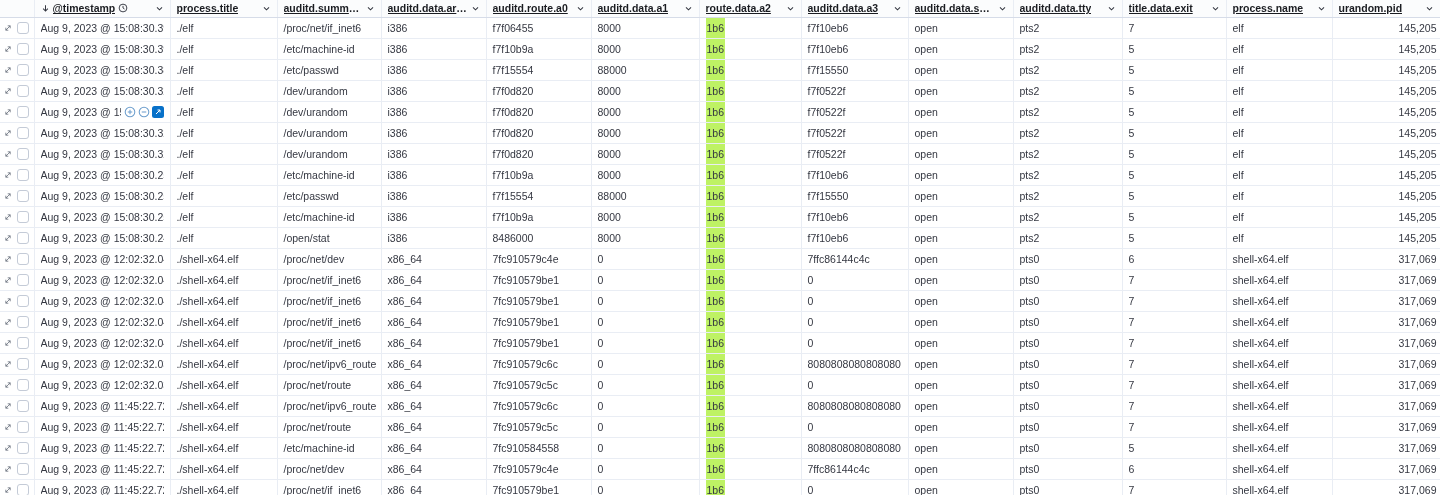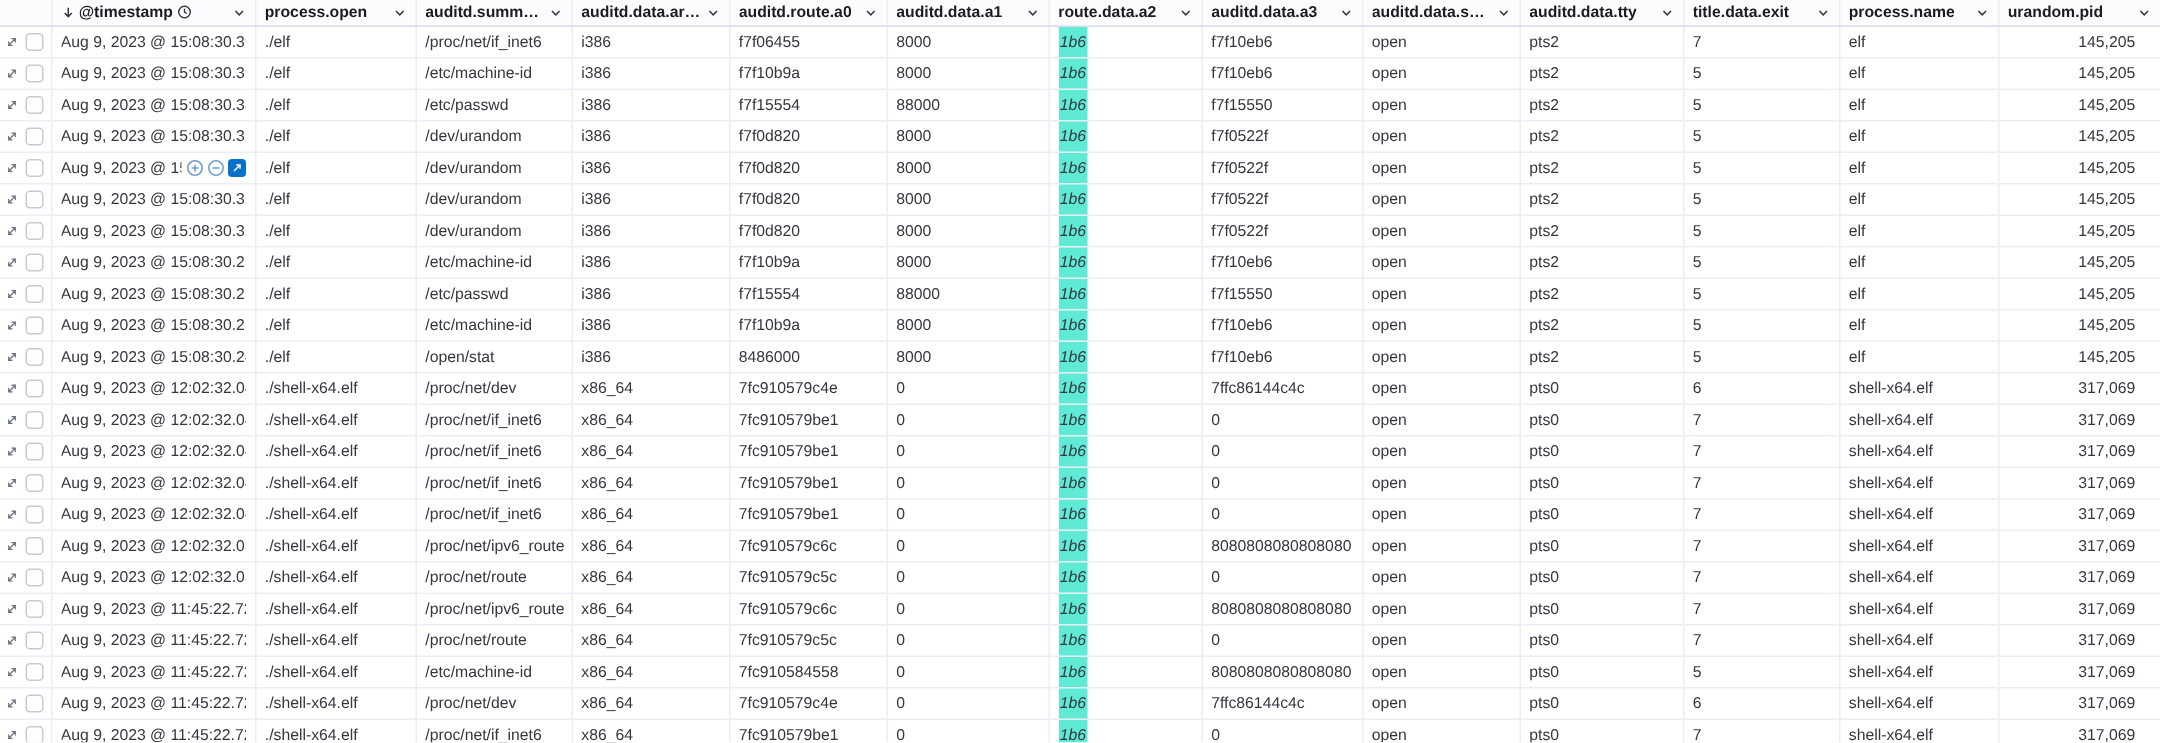--- a/index.html
+++ b/index.html
@@ -23,21 +23,21 @@
   td:first-child, th:first-child { border-left:none; }
   thead th {
     height:17px;
     line-height:16px;
     background:#fbfcfd;
     border-bottom:1px solid #d6dce8;
     font-weight:700;
     font-size:10.5px;
     color:#1a1c21;
   }
-  .th-inner { display:flex; align-items:center; gap:3px; min-width:0; }
+  .th-inner { display:flex; align-items:center; gap:3px; min-width:0;text-decoration:underline; }
   .th-label { overflow:hidden; text-overflow:ellipsis; white-space:nowrap; }
   .chevron { margin-left:auto; flex:none; color:#343741; display:inline-flex; }
   .hicon { flex:none; display:inline-flex; color:#343741; }
   td.controls, th.controls { padding:0 3px; }
   .controls-inner { display:flex; align-items:center; gap:4px; }
   .expand-btn, .action-btn {
     background:none; border:0; padding:0; margin:0;
     display:inline-flex; align-items:center; justify-content:center;
     cursor:pointer; color:#69707d;
   }
@@ -47,22 +47,22 @@
   }
   .ts-wrap { display:flex; align-items:center; min-width:0; }
   .ts-text { overflow:hidden; white-space:nowrap; flex:0 1 auto; }
   .cell-actions { display:none; align-items:center; gap:2px; margin-left:3px; flex:none; }
   .row-hovered .cell-actions { display:inline-flex; }
   .filter-icon { color:#6d9ecd; display:inline-flex; }
   .expand-cell {
     width:12px; height:12px; border-radius:2.5px; background:#0871c9;
     display:inline-flex; align-items:center; justify-content:center; color:#fff;
   }
-  td.num { text-align:right; padding-right:16px; }
-  mark { background:#5eead4; color:#343741; padding:14px 1px; border-radius:1px;font-style:italic; }
+  td.num { text-align:right; padding-right:3px; }
+  mark { background:#bef264; color:#343741; padding:14px 1px; border-radius:1px; }
 </style>
 </head>
 <body>
 
 <div class="viewport">
   <table>
     <colgroup>
       <col style="width:34px">
         <col style="width:136px">
         <col style="width:107px">
@@ -97,21 +97,21 @@
             </span>
             <span class="chevron">
               <svg width="9" height="9" viewBox="0 0 16 16">
                   <path d="M3.5 6 8 10.5 12.5 6" fill="none" stroke="currentColor" stroke-width="1.8"></path>
                 </svg>
             </span>
           </span>
         </th>
         <th>
           <span class="th-inner">
-              <span class="th-label">process.open</span>
+              <span class="th-label">process.title</span>
           <span class="chevron">
                 <svg width="9" height="9" viewBox="0 0 16 16">
                   <path d="M3.5 6 8 10.5 12.5 6" fill="none" stroke="currentColor" stroke-width="1.8"></path>
                 </svg>
               </span>
             </span>
         </th>
         <th>
           <span class="th-inner">
               <span class="th-label">auditd.summary.obje…</span>

